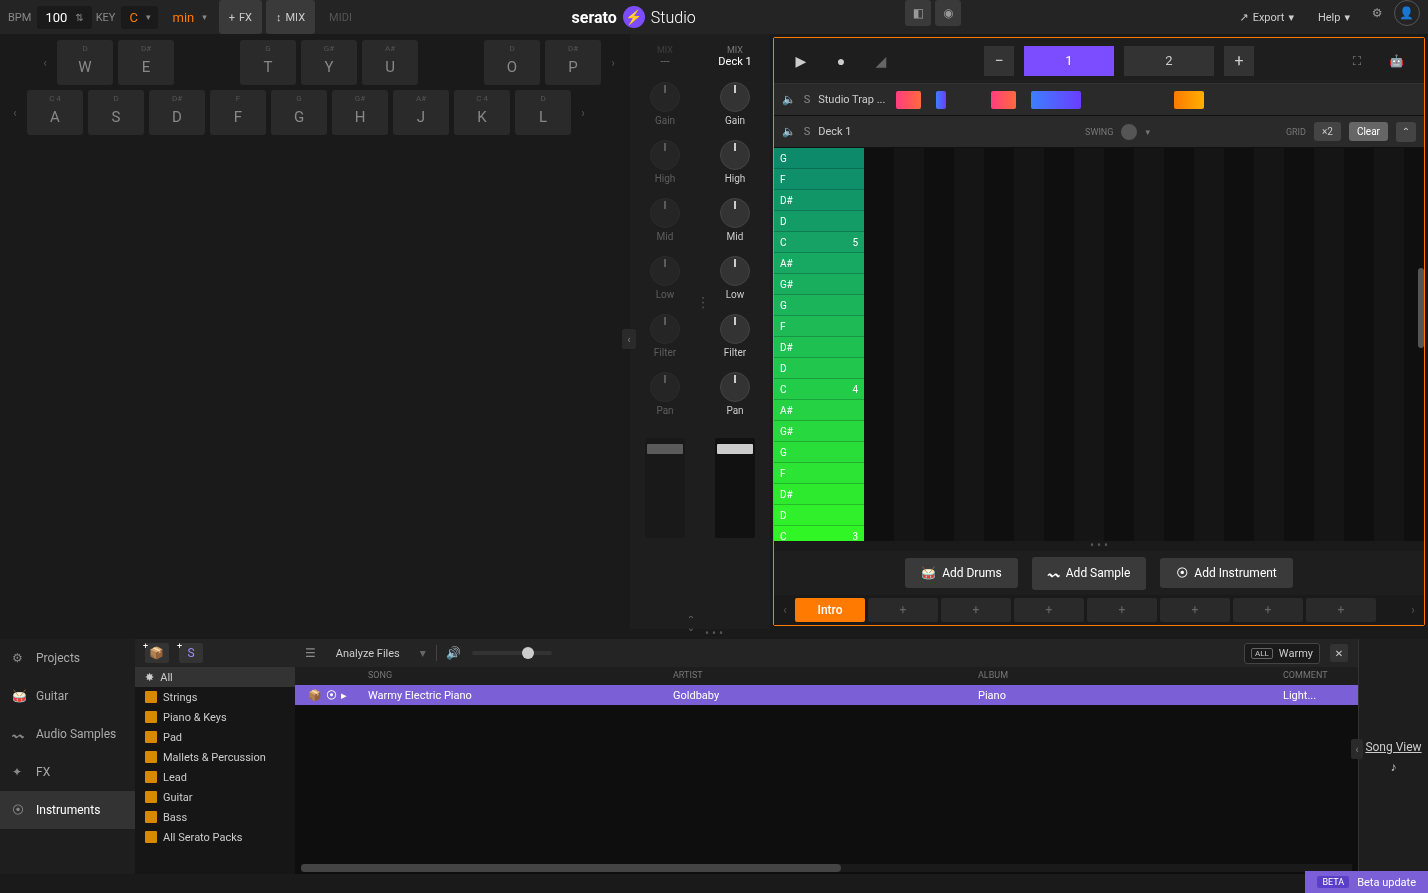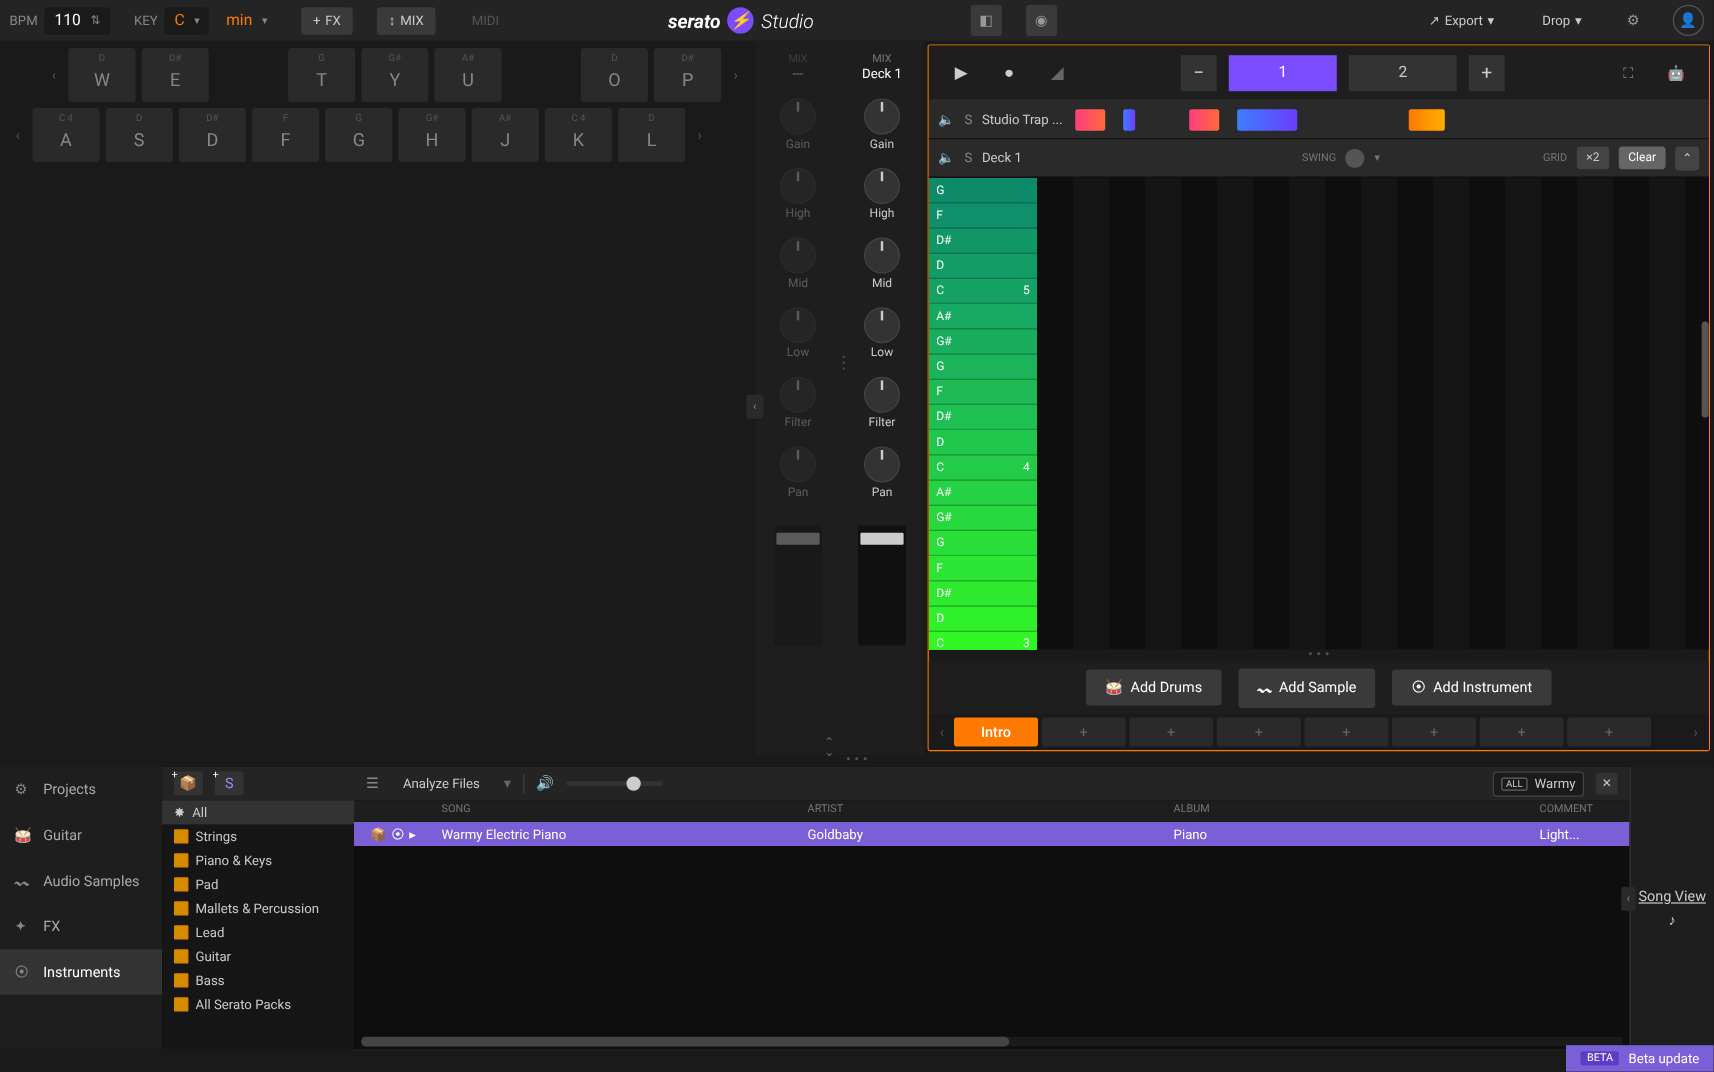--- a/index.html
+++ b/index.html
@@ -1,25 +1,25 @@
 <!DOCTYPE html>
 <html><head>
 <meta charset="utf-8">
 <style>
 * { margin:0; padding:0; box-sizing:border-box; font-family:-apple-system,BlinkMacSystemFont,"Segoe UI",Roboto,sans-serif; }
 body { background:#1a1a1a; color:#ccc; width:1428px; height:893px; overflow:hidden; font-size:12px; }
-.topbar { height:34px; background:#242424; display:flex; align-items:center; padding:0 8px; gap:20px; }
+.topbar { height:34px; background:#242424; display:flex; padding:0 8px; gap:4px; }
 .topbar-section { display:flex; align-items:center; gap:6px; }
 .topbar-label { color:#888; font-size:11px; text-transform:uppercase; }
 .topbar-value { background:#1a1a1a; padding:4px 8px; border-radius:3px; font-size:13px; display:flex; align-items:center; gap:4px; color:#fff;}
 .topbar-value.orange { color:#ff7a00; }
 .topbar-btn { background:#3a3a3a; padding:5px 10px; border-radius:3px; font-size:11px; color:#ccc; display:flex; align-items:center; gap:4px; cursor:pointer; }
 .topbar-btn.dim { background:transparent; color:#555; }
 .spacer { flex:1; }
-.logo { display:flex; align-items:center; gap:6px; font-size:16px; font-weight:bold; color:#fff;font-style:italic; }
+.logo { display:flex; align-items:center; gap:6px; font-size:16px; font-weight:bold; color:#fff; }
 .logo-bolt { width:22px; height:22px; background:#7c4dff; border-radius:50%; display:flex; align-items:center; justify-content:center; color:#fff; font-size:14px; }
 .icon-btn { width:26px; height:26px; background:#3a3a3a; border-radius:3px; display:flex; align-items:center; justify-content:center; cursor:pointer; color:#999; }
 .icon-btn.plain { background:transparent; }
 .caret::after { content:"▾"; font-size:9px; color:#888; margin-left:4px; }
 .spinner::after { content:"⇅"; font-size:10px; color:#888; margin-left:4px; }
 
 .main-row { display:flex; height:595px; }
 .left-col { width:630px; display:flex; flex-direction:column; }
 .drop-zone { flex:1; background:#000; margin:4px; border-radius:3px; display:flex; flex-direction:column; align-items:center; justify-content:center; gap:20px; }
 .drop-title { font-size:22px; color:#e5e5e5; }
@@ -129,42 +129,42 @@
 .beta-badge { background:#5a3fc6; padding:1px 5px; font-size:9px; border-radius:2px; }
 
 .updown { position:absolute; left:684px; top:616px; width:14px; color:#666; font-size:10px; display:flex; flex-direction:column; align-items:center; line-height:8px;}
 </style>
 </head>
 <body>
 
 <div class="topbar">
   <div class="topbar-section">
     <span class="topbar-label">BPM</span>
-    <span class="topbar-value spinner">110</span>
+    <span class="topbar-value spinner">100</span>
   </div>
   <div class="topbar-section">
     <span class="topbar-label">KEY</span>
     <span class="topbar-value orange caret">C</span>
     <span class="topbar-value orange caret" style="background:transparent;">min</span>
   </div>
   <div class="topbar-btn">+ <span>FX</span></div>
   <div class="topbar-btn">↕ <span>MIX</span></div>
   <div class="topbar-btn dim">MIDI</div>
   <div class="spacer"></div>
   <div class="logo">
     <span>serato</span>
     <span class="logo-bolt">⚡</span>
     <span style="font-weight:300">Studio</span>
   </div>
   <div class="spacer"></div>
   <div class="icon-btn">◧</div>
   <div class="icon-btn">◉</div>
   <div style="width:260px"></div>
   <div class="topbar-btn" style="background:transparent">↗ <span>Export</span> ▾</div>
-  <div class="topbar-btn" style="background:transparent"><span>Drop</span> ▾</div>
+  <div class="topbar-btn" style="background:transparent"><span>Help</span> ▾</div>
   <div class="icon-btn plain">⚙</div>
   <div class="icon-btn plain" style="border:1px solid #555;border-radius:50%">👤</div>
 </div>
 
 <div class="main-row">
 
   <div class="left-col">
     <div class="key-rows">
       <div class="key-row offset" id="krow1">
         <div class="key-nav">‹</div>

